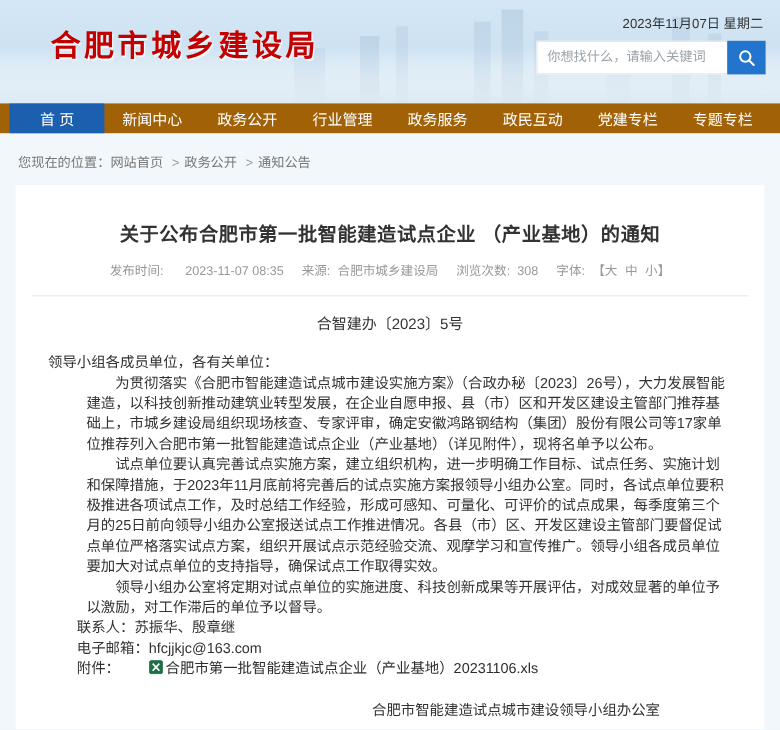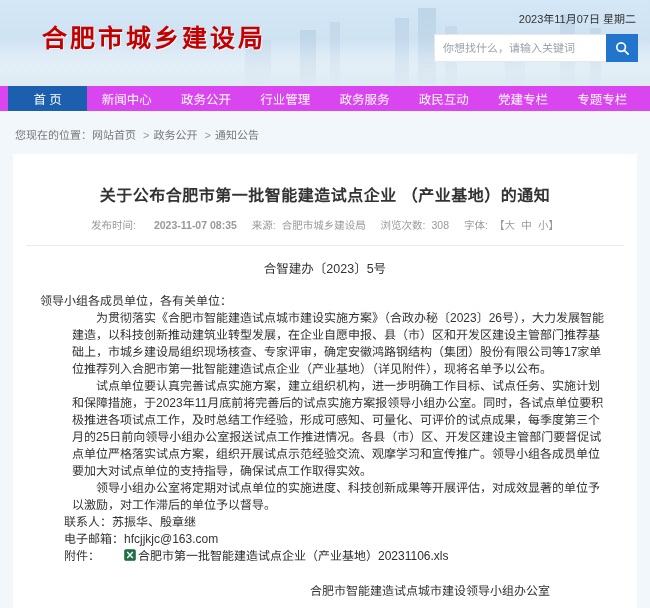--- a/index.html
+++ b/index.html
@@ -22,28 +22,28 @@
       linear-gradient(rgba(170,196,218,.45),rgba(195,214,231,.2)) 245px 40px / 26px 46px no-repeat,
       linear-gradient(rgba(170,196,218,.4),rgba(195,214,231,.15)) 505px 36px / 20px 50px no-repeat,
       linear-gradient(180deg,rgba(255,255,255,0) 55px,rgba(196,216,231,.6) 78px,rgba(188,210,228,.7) 86px); }
   .logo-wrap { position:absolute; left:42px; top:18px; }
   .logo-cn { font-family:"DejaVu Serif","Liberation Serif",serif; font-weight:bold; font-size:25px;
     color:#c30000; letter-spacing:3px; text-shadow:1px 1px 1px rgba(255,255,255,.85); }
   .logo-en { font-size:9.5px; color:#4a4a4a; letter-spacing:.4px; margin-top:3px; }
   .banner-right { position:absolute; right:12px; top:10px; text-align:right; }
   .banner-date { font-size:11px; color:#333; margin-bottom:8px; padding-right:2px; }
   .search-row { display:flex; }
-  .search-input { width:172px; height:28px; border:1px solid #e3e9ef; border-right:none; background:#fff;
+  .search-input { width:159px; height:28px; border:1px solid #e3e9ef; border-right:none; background:#fff;
     font-size:11px; color:#333; padding:0 8px; outline:none; }
   .search-input::placeholder { color:#9aa3ab; }
   .search-btn { width:32px; height:28px; background:#2374cd; border:none; cursor:pointer;
     display:flex; align-items:center; justify-content:center; }
 
   
-  .nav { height:25px; background:#d946ef; display:flex; align-items:stretch; padding:0 8px; }
+  .nav { height:25px; background:#a16207; display:flex; align-items:stretch; padding:0 8px; }
   .nav a { flex:1; display:flex; align-items:center; justify-content:center; color:#fff;
     font-size:12.5px; text-decoration:none; white-space:nowrap; }
   .nav a.active { background:#1b5fae; }
 
   
   .crumbs { padding:15px 0 12px 15px; font-size:11px; color:#777; }
   .crumbs a { color:#777; text-decoration:none; }
   .crumbs .sep { margin:0 4px; color:#999; }
 
   
@@ -104,21 +104,21 @@
   <div class="crumbs">
     <span>您现在的位置：</span><a href="#">网站首页</a>
     <span class="sep">&gt;</span><a href="#">政务公开</a>
     <span class="sep">&gt;</span><a href="#">通知公告</a>
   </div>
 
   <div class="card">
     <h1 class="art-title">关于公布合肥市第一批智能建造试点企业 （产业基地）的通知</h1>
 
     <div class="art-meta">
-      <span>发布时间:</span><span style="margin-left:12px;font-weight:bold;">2023-11-07 08:35</span>
+      <span>发布时间:</span><span style="margin-left:12px;">2023-11-07 08:35</span>
       <span>来源:</span><span style="margin-left:0;">合肥市城乡建设局</span>
       <span>浏览次数:</span><span style="margin-left:0;">308</span>
       <span>字体:</span><span class="fontctl" style="margin-left:0;">【大 中 小】</span>
     </div>
 
     <hr class="meta-hr">
 
     <div class="doc-no">合智建办〔2023〕5号</div>
 
     <div class="body-text">

